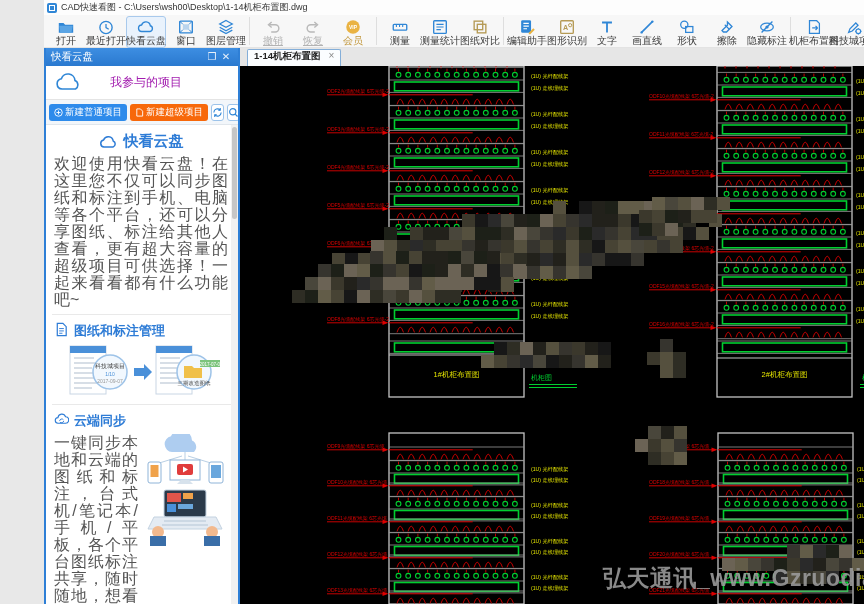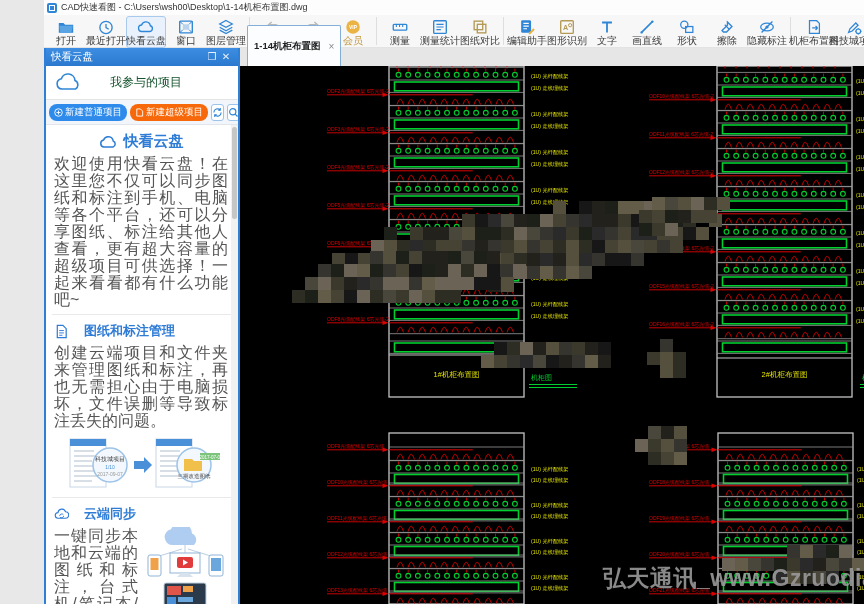--- a/index.html
+++ b/index.html
@@ -36,51 +36,51 @@
   
   .sidebar{width:196px;height:556px;box-sizing:border-box;background:#fff;
            border-left:2px solid #2e7fd6;border-right:2px solid #2e7fd6;
            display:flex;flex-direction:column;overflow:hidden;}
   .sb-titlebar{height:18px;background:linear-gradient(#3d8ee2,#2a79cf);display:flex;
                align-items:center;padding:0 5px;flex:0 0 auto;}
   .sb-titlebar .t{color:#fff;font-size:10.5px;flex:1;}
   .sb-winbtn{color:#e7f0fa;font-size:10px;width:14px;text-align:center;cursor:default;line-height:14px;}
   .sb-project{height:33px;display:flex;align-items:center;border-bottom:1px solid #e4e4e4;flex:0 0 auto;}
   .sb-project svg{width:30px;height:20px;margin-left:8px;flex:0 0 auto;}
-  .sb-project .t{flex:1;text-align:center;font-size:12px;color:#14532d;margin-right:30px;}
+  .sb-project .t{flex:1;text-align:center;font-size:12px;color:#a21caf;margin-right:30px;}
   .sb-buttons{height:24px;display:flex;align-items:center;gap:3px;padding:0 3px;
               background:#f2f6fa;border-bottom:1px solid #e0e6ec;flex:0 0 auto;}
-  .btn{height:17px;border-radius:8px;color:#fff;font-size:9.5px;display:flex;align-items:center;
+  .btn{height:17px;border-radius:3px;color:#fff;font-size:9.5px;display:flex;align-items:center;
        padding:0 5px;white-space:nowrap;cursor:default;}
   .btn svg{width:9px;height:9px;margin-right:2px;}
   .btn-blue{background:#2e8beb;}
   .btn-orange{background:#f7680a;}
   .btn-sq{width:17px;height:17px;border:1px solid #9cc3ea;border-radius:3px;background:#fff;
           display:flex;align-items:center;justify-content:center;box-sizing:border-box;cursor:default;}
   .btn-sq svg{width:11px;height:11px;}
   .sb-content{position:relative;flex:1;overflow:hidden;background:#fff;padding:0 10px 0 8px;}
   .sb-bighead{display:flex;align-items:center;justify-content:center;gap:5px;margin:7px 0 4px 0;}
   .sb-bighead svg{width:20px;height:14px;}
   .sb-bighead .t{font-size:15px;font-weight:bold;color:#2e7cd6;}
   .sb-content p{font-size:16px;line-height:17px;color:#555;margin:4px 0 6px 0;text-align:justify;}
-  .sb-section-h{display:flex;align-items:center;gap:15px;margin:7px 0 2px 0;}
+  .sb-section-h{display:flex;gap:5px;margin:7px 0 2px 0;}
   .sb-section-h svg{width:15px;height:15px;}
   .sb-section-h .t{font-size:13px;font-weight:bold;color:#2e7cd6;}
   .sb-hr{height:1px;background:#e9e9e9;margin:6px -4px 0 -2px;}
   .sb-illus{display:flex;justify-content:center;margin:2px 0 4px 0;}
   .sync-row{display:flex;align-items:flex-start;gap:4px;}
   .sync-row p{flex:1;margin-top:2px;}
   .sb-scroll{position:absolute;right:0px;top:0;width:7px;height:100%;background:#f1f1f1;}
   .sb-thumb{position:absolute;right:1px;top:2px;width:5px;height:92px;background:#c6c6c6;border-radius:3px;}
 
   
   .canvas-area{width:668px;height:556px;display:flex;flex-direction:column;}
   .tabbar{height:18px;background:#e6e6e6;display:flex;align-items:flex-end;flex:0 0 auto;}
   .tab{height:16px;margin-left:7px;background:#fbfdff;border:1px solid #84aed8;border-bottom:none;
-       display:flex;align-items:center;padding:12px 6px;font-size:9.5px;color:#222;font-weight:bold;
+       display:flex;padding:0 6px;font-size:9.5px;color:#222;font-weight:bold;
        border-radius:2px 2px 0 0;}
   .tab .tabx{font-weight:normal;color:#888;margin-left:8px;font-size:10px;cursor:default;}
   #cad{display:block;background:#000;}
 </style>
 </head>
 <body>
 
 <div id="app">
   <div class="titlebar">
     <span class="appicon"></span>
@@ -296,21 +296,20 @@
         <p>欢迎使用快看云盘！在这里您不仅可以同步图纸和标注到手机、电脑等各个平台，还可以分享图纸、标注给其他人查看，更有超大容量的超级项目可供选择！一起来看看都有什么功能吧~</p>
         <div id="sb-sections">
             <div class="sb-hr"></div>
             <div class="sb-section-h">
               <svg viewBox="0 0 16 16">
                 <path d="M3.5 1.5h6l3.5 3.5v9.5h-9.5z" fill="none" stroke="#2e7cd6" stroke-width="1.3"></path>
                 <path d="M5.5 7h5M5.5 9.5h5M5.5 12h3.5" stroke="#2e7cd6" stroke-width="1"></path>
               </svg>
               <span class="t">图纸和标注管理</span>
             </div>
-            <p>创建云端项目和文件夹来管理图纸和标注，再也无需担心由于电脑损坏，文件误删等导致标注丢失的问题。</p>
             <div class="sb-illus">
               <svg width="158" height="56" viewBox="0 0 158 56">
  <rect x="8" y="4" width="36" height="48" fill="#fff" stroke="#c9d6e4"></rect>
                 <rect x="8" y="4" width="36" height="7" fill="#4a90d9"></rect>
  <path d="M12 16h20M12 21h24M12 26h18M12 31h24M12 36h20M12 41h24M12 46h18" stroke="#d7dee6" stroke-width="2"></path>
  <circle cx="48" cy="30" r="17" fill="#f2f8fe" stroke="#9ec3e8" stroke-width="1.5"></circle>
  <text x="48" y="26" font-size="6" text-anchor="middle" fill="#444">科技城项目</text>
  <text x="48" y="34" font-size="5" text-anchor="middle" fill="#4a90d9">1/10</text>
  <text x="48" y="41" font-size="5" text-anchor="middle" fill="#999">2017-09-07</text>
  <path d="M72 26h10v-4l8 8-8 8v-4H72z" fill="#4a90d9"></path>

